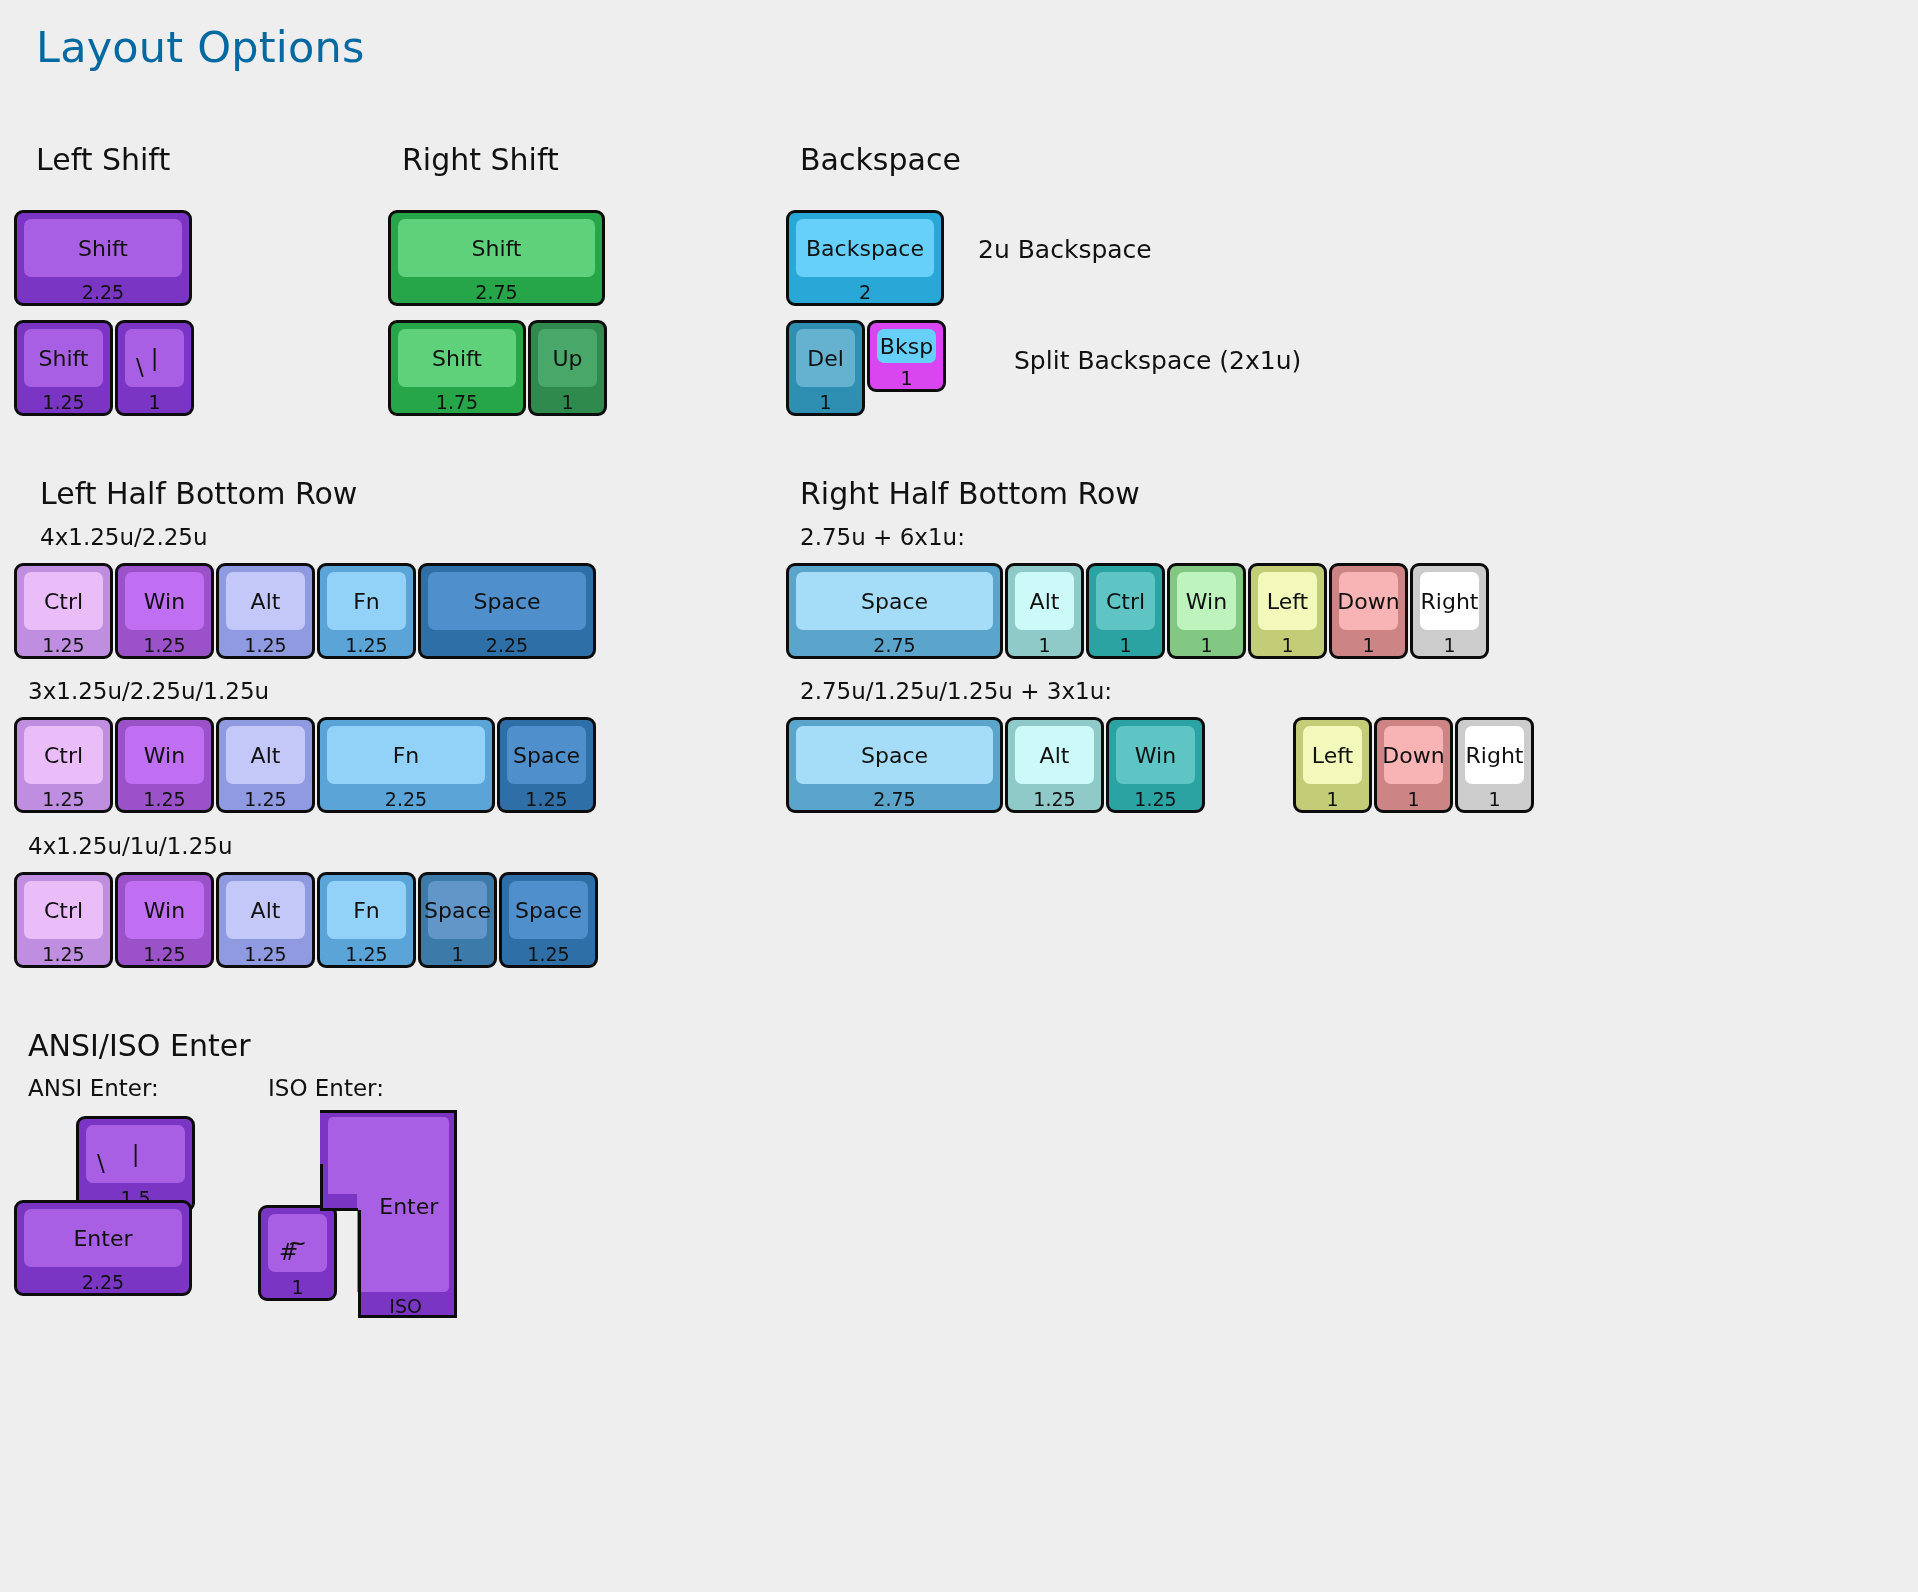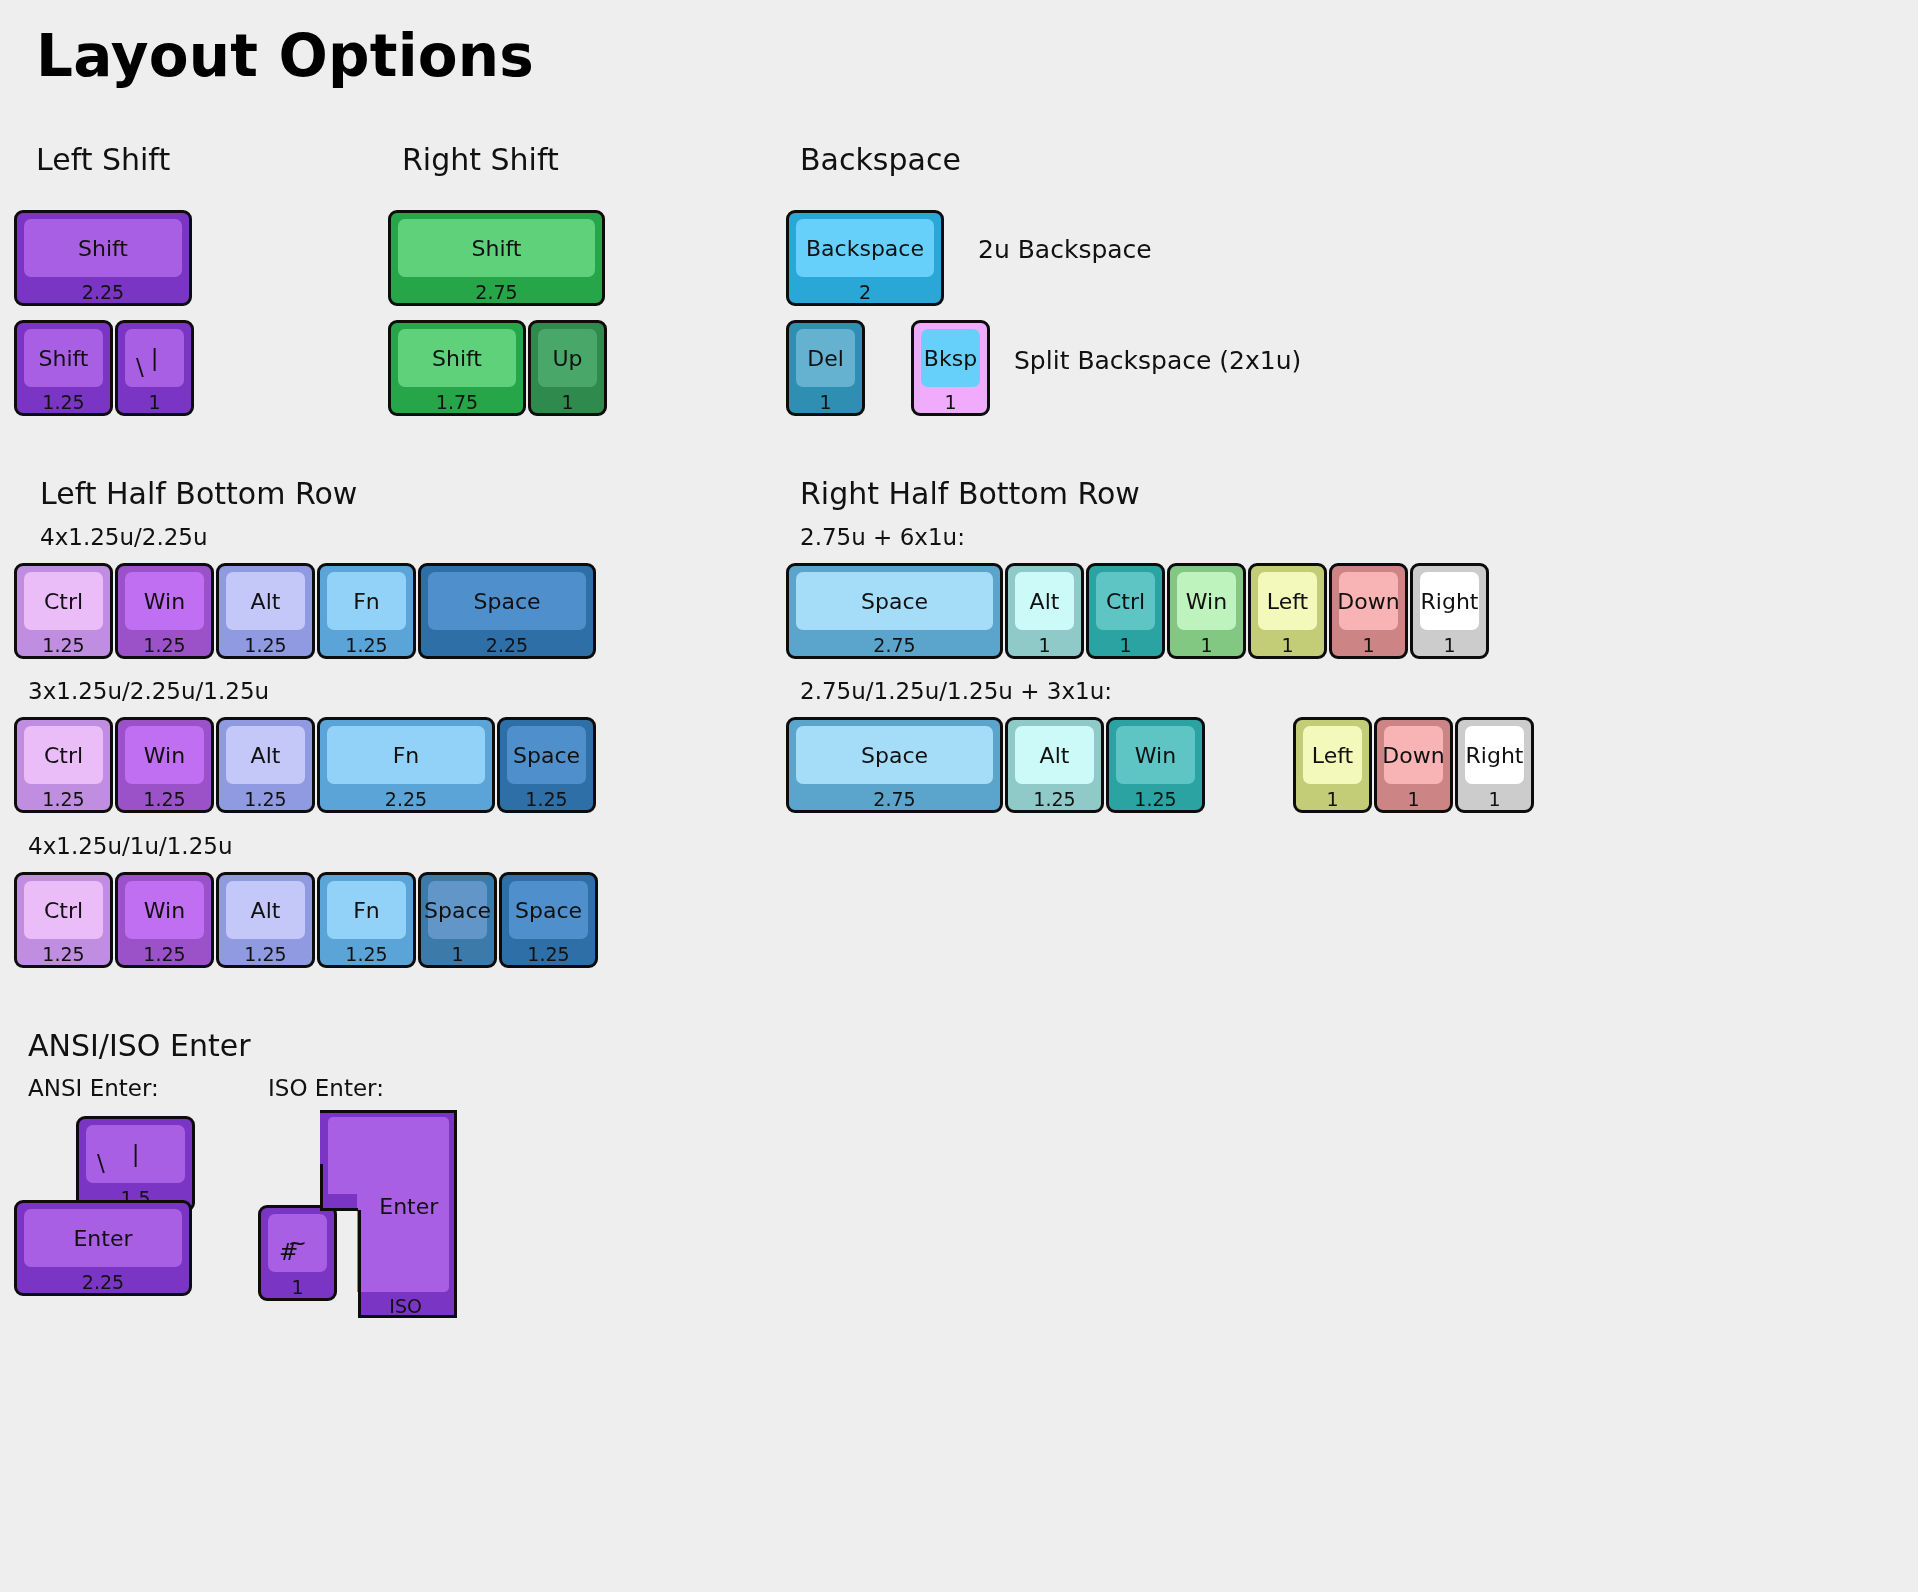--- a/index.html
+++ b/index.html
@@ -13,24 +13,24 @@
     position: relative;
     font-family: "DejaVu Sans", sans-serif;
     color: #111111;
     overflow: hidden;
   }
 
   .page-title {
     position: absolute;
     left: 36px;
     top: 22px;
-    font-size: 58px;
-    font-weight: 700;
+    font-size: 43px;
+    font-weight: 400;
     letter-spacing: 0.2px;
-    color: #000000;
+    color: #0369a1;
   }
 
   .section-title {
     position: absolute;
     font-size: 30px;
     font-weight: 400;
     color: #111;
     white-space: nowrap;
   }
 
@@ -240,21 +240,21 @@
     </div>
   </div>
 <div class="side-label" style="left:978px; top:235px;">2u Backspace</div>
 
 <div class="keyrow gap2" id="row-backspace-b" style="left:786px; top:320px;">
     <div class="key" style="width: 79px; height: 96px; background: rgb(46, 143, 179);">
       <div class="cap" style="background: rgb(100, 178, 207);"></div>
       <div class="legend">Del</div>
       <div class="unit">1</div>
     </div>
-    <div class="key" style="width: 79px; height: 96px; background: #f0abfc; margin-left: 44px;">
+    <div class="key" style="width: 79px; height: 72px; background: #d946ef;">
       <div class="cap" style="background: rgb(102, 208, 251);"></div>
       <div class="legend">Bksp</div>
       <div class="unit">1</div>
     </div>
   </div>
 <div class="side-label" style="left:1014px; top:346px;">Split Backspace (2x1u)</div>
 
 <div class="section-title" style="left:28px; top:476px;margin-left:12px;">Left Half Bottom Row</div>
 
 <div class="row-label" style="left:40px; top:524px;">4x1.25u/2.25u</div>

